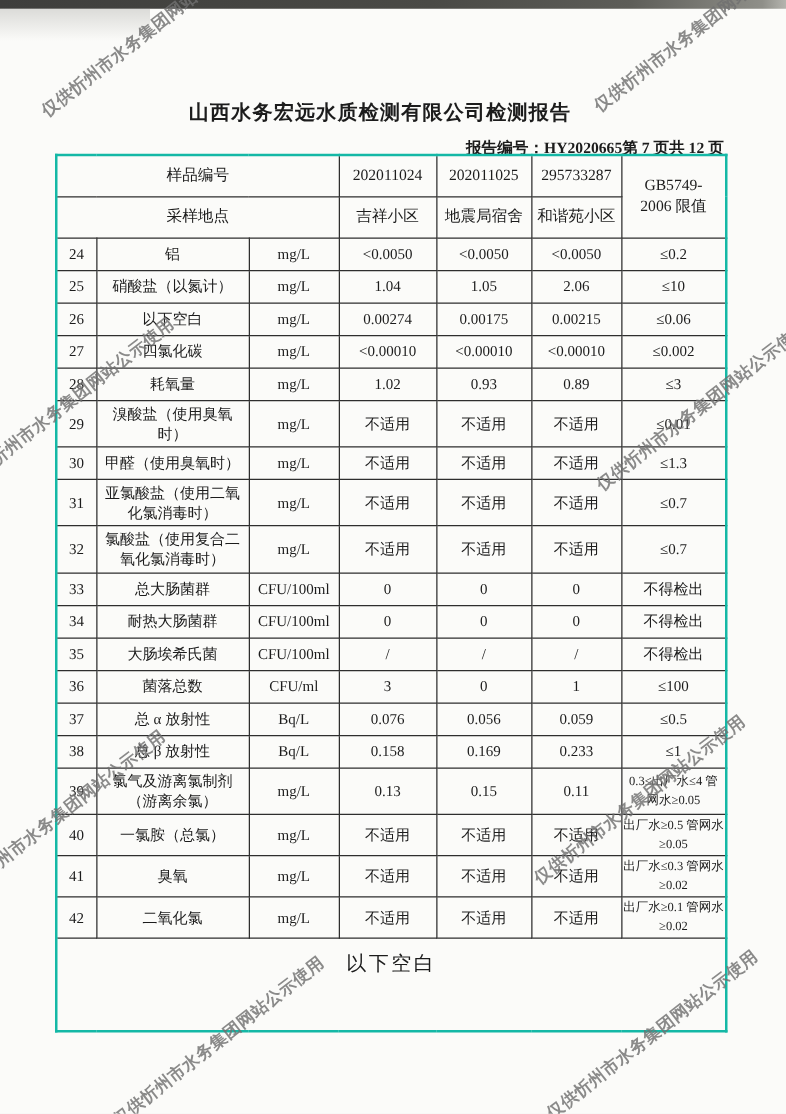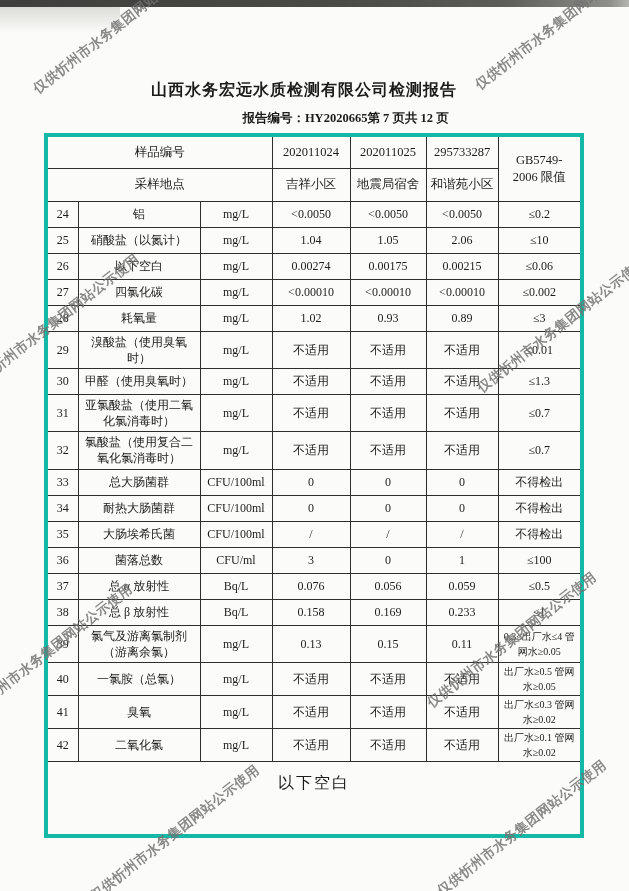--- a/index.html
+++ b/index.html
@@ -47,34 +47,33 @@
   .wm8{left:410px;top:819px;}
 
   .title{
     position:absolute;top:80px;left:0;width:608px;
     margin:0;text-align:center;
     font-size:16px;font-weight:bold;letter-spacing:1px;
     z-index:2;
   }
   .meta{
     position:absolute;top:110px;left:48px;width:531px;
-    display:flex;justify-content:center;
+    display:flex;justify-content:flex-end;
     font-size:12.5px;font-weight:bold;
     z-index:2;
-    margin-left:32px;
   }
   table.report-table{
-    position:absolute;top:133px;left:44px;
+    position:absolute;top:123px;left:44px;
     width:536px;
     border-collapse:collapse;
     table-layout:fixed;
     font-size:12px;
     z-index:2;
     background:transparent;
-    border:4px solid #14b8a6;
+    border:2px solid #14b8a6;
     font-family:Liberation Serif, serif;
   }
   .report-table th,.report-table td{
     border:1px solid #2e2e2e;
     font-weight:normal;
     text-align:center;
     vertical-align:middle;
     padding:2px 3px;
     line-height:1.35;
     overflow:hidden;

